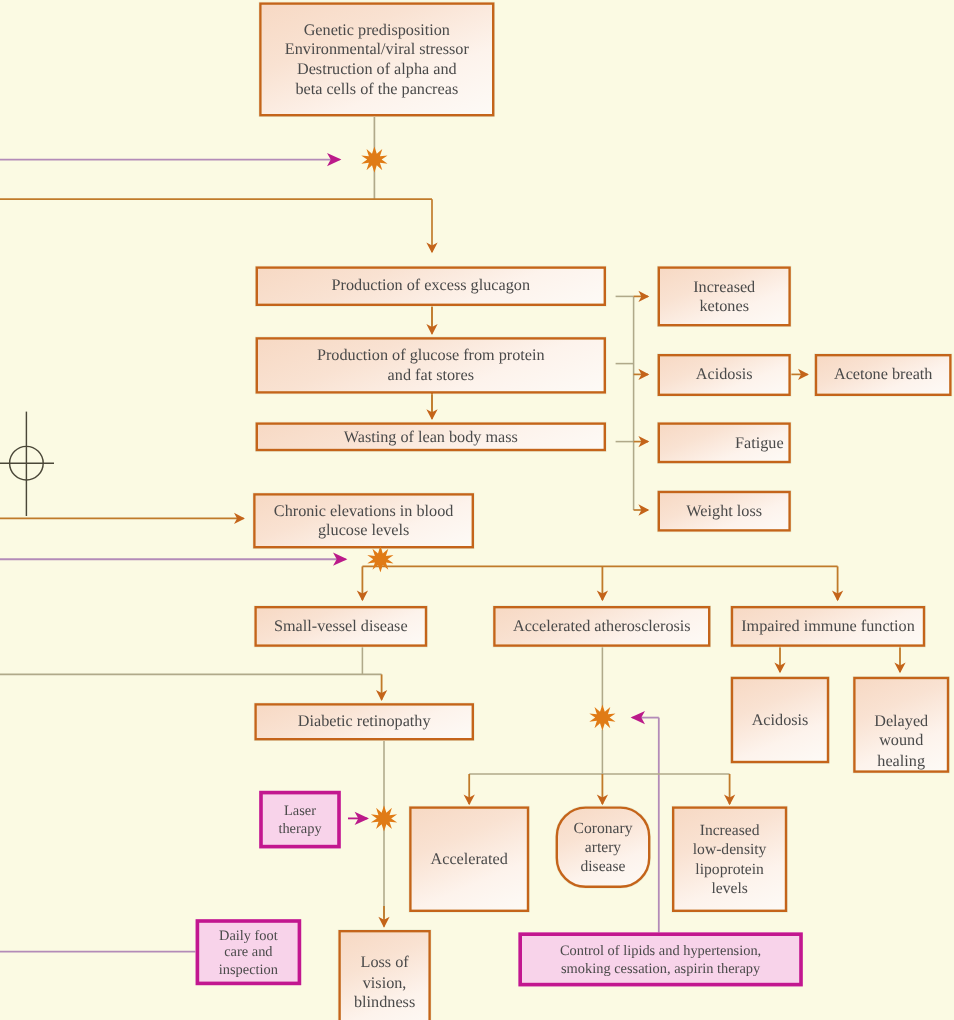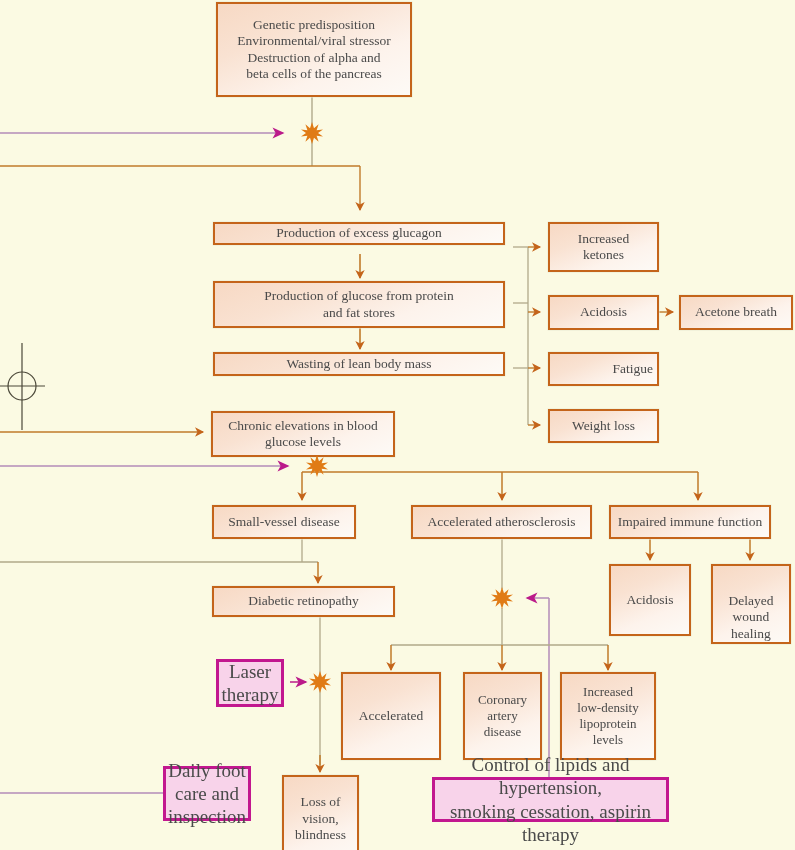--- a/index.html
+++ b/index.html
@@ -45,21 +45,21 @@
   .path-box {
     border: 2px solid #c4641a;
     background: linear-gradient(157deg, #f7d9c4 0%, #f9e2d2 32%, #fdf3ec 68%, #fdfaf6 100%);
     box-shadow: 0 0 0 0.5px #e8ebd2;
     font-size: 13.5px;
   }
   
   .tx-box {
     border: 3px solid #c2178f;
     background: #f8d3ea;
-    font-size: 19px;
+    font-size: 12px;
     color: #4a4a4a;
   }
   .small-txt { font-size: 13px; }
   
   .burst {
     position: absolute;
     z-index: 7;
     width: 22px;
     height: 22px;
   }
@@ -162,21 +162,21 @@
     <path d="M11 0 L13 6.2 L17.6 2.2 L15.6 8.3 L22 7.5 L17 11 L22 14.5 L15.6 13.7 L17.6 19.8 L13 15.8 L11 22 L9 15.8 L4.4 19.8 L6.4 13.7 L0 14.5 L5 11 L0 7.5 L6.4 8.3 L4.4 2.2 L9 6.2 Z" fill="#e07b16"></path>
   </svg>
 
   <div class="node path-box" style="left:216px; top:2px; width:196px; height:95px;">
     <span class="txt">Genetic predisposition
 Environmental/viral stressor
 Destruction of alpha and
 beta cells of the pancreas</span>
   </div>
 
-  <div class="node path-box" style="left:213px; top:222px; width:292px; height:23px;text-align:center;">
+  <div class="node path-box" style="left:213px; top:222px; width:292px; height:33px;text-align:center;">
     <span class="txt">Production of excess glucagon</span>
   </div>
 
   <div class="node path-box" style="left:213px; top:281px; width:292px; height:47px;">
     <span class="txt">Production of glucose from protein
 and fat stores</span>
   </div>
 
   <div class="node path-box" style="left:213px; top:352px; width:292px; height:24px;">
     <span class="txt">Wasting of lean body mass</span>
@@ -231,21 +231,21 @@
   </div>
 
   <div class="node path-box" style="left:212px; top:586px; width:183px; height:31px;">
     <span class="txt">Diabetic retinopathy</span>
   </div>
 
   <div class="node path-box" style="left:341px; top:672px; width:100px; height:88px;">
     <span class="txt">Accelerated</span>
   </div>
 
-  <div class="node path-box" style="left:463px; top:672px; width:79px; height:88px;">
+  <div class="node path-box" style="left:463px; top:672px; width:79px; height:68px;border-radius:25px;">
     <span class="txt small-txt">Coronary
 artery
 disease</span>
   </div>
 
   <div class="node path-box" style="left:560px; top:672px; width:96px; height:88px;">
     <span class="txt small-txt">Increased
 low-density
 lipoprotein
 levels</span>

